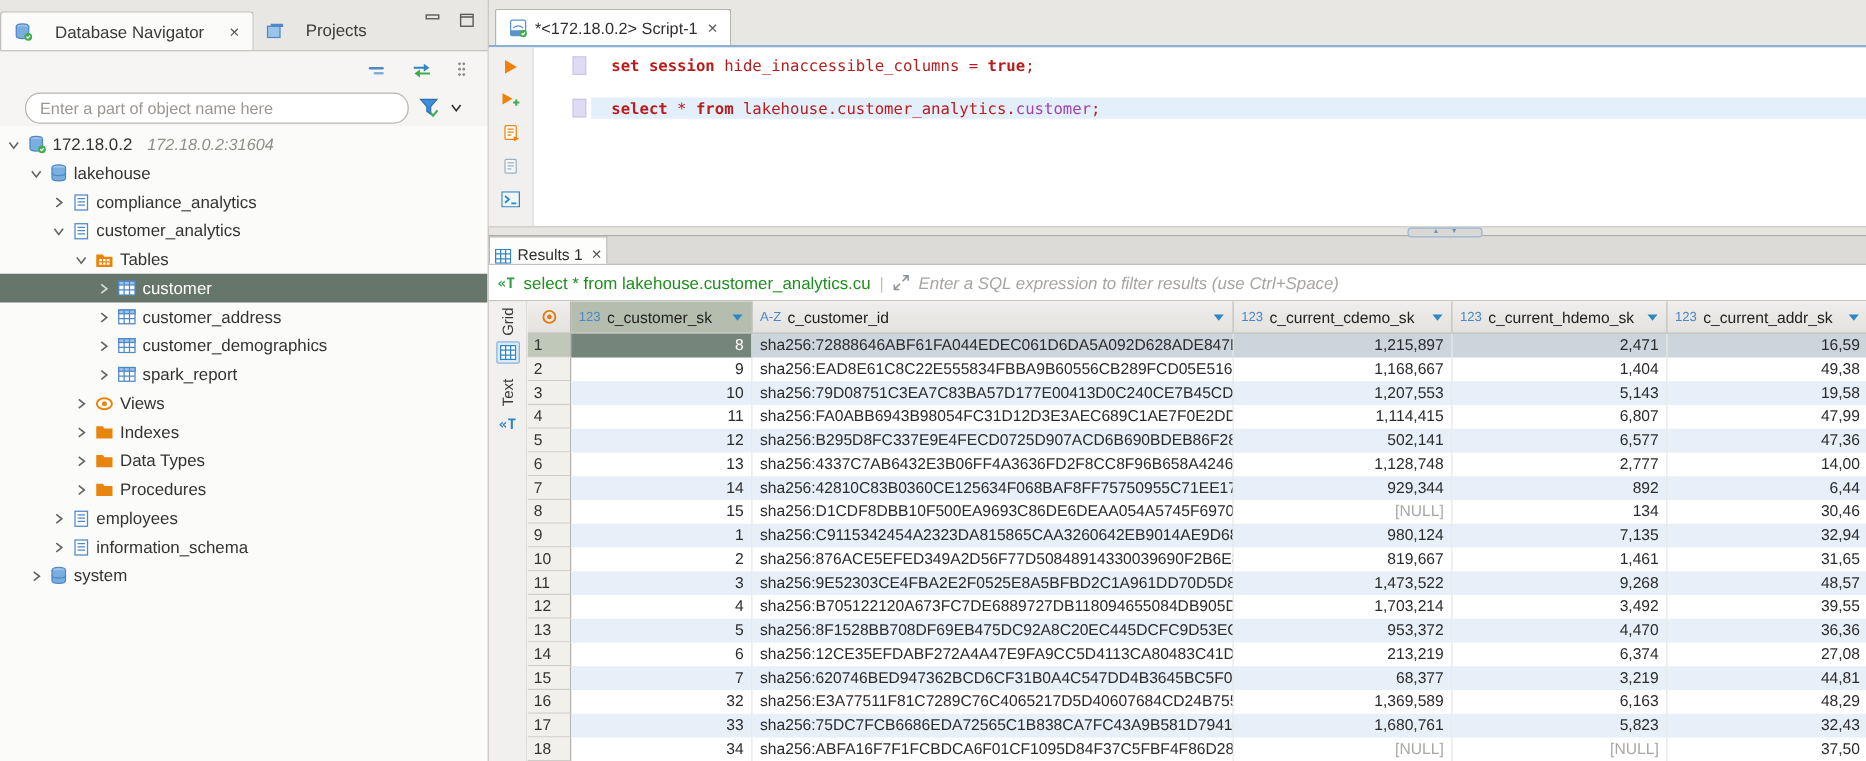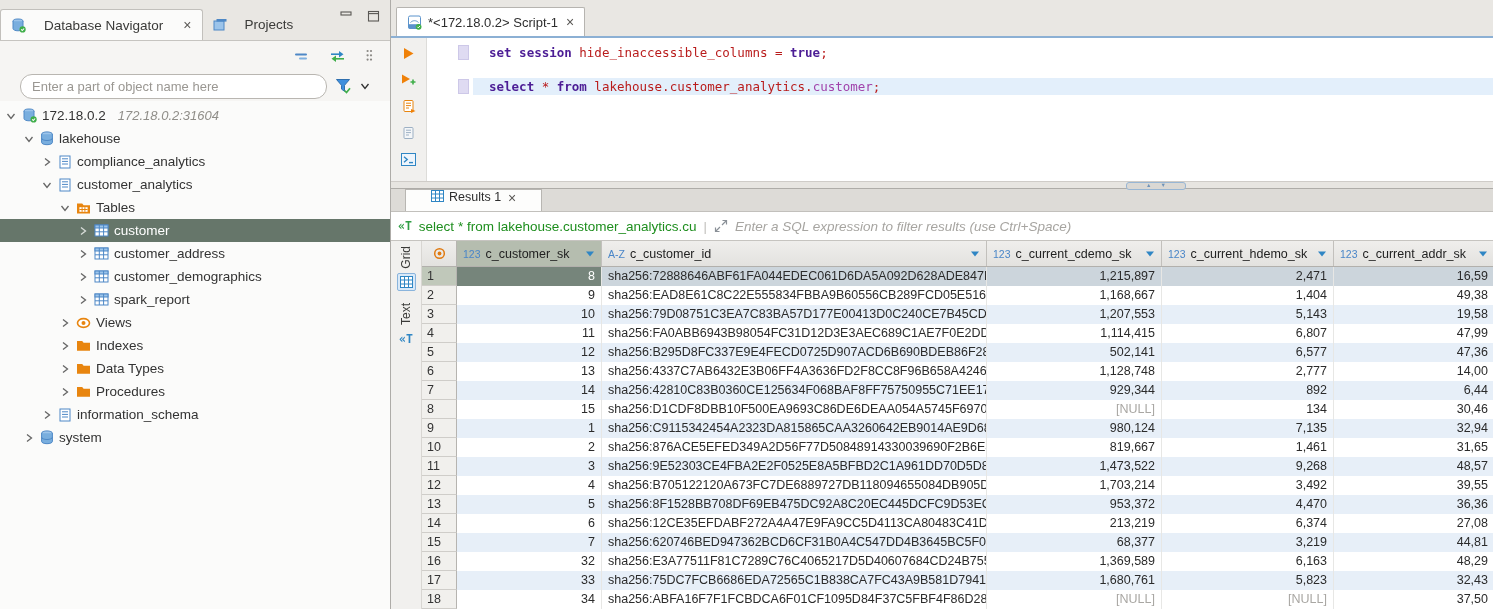--- a/index.html
+++ b/index.html
@@ -31,29 +31,29 @@
   .etab{background:#fff;border:1px solid #b6b4b0;border-bottom:none;display:flex;align-items:center;gap:6px;padding:0 10px;margin-left:5px;height:29px;font-size:13px;border-radius:2px 2px 0 0;box-sizing:border-box}
 
   .editor{height:143px;display:flex;background:#fff}
   .ed-toolbar{width:35px;min-width:35px;background:#f1f0ee;border-right:1px solid #dddcd9;display:flex;flex-direction:column;align-items:center;padding-top:9px;gap:13px}
   .ed-main{flex:1;display:flex;flex-direction:column;padding-top:6px;min-width:0}
   .code-line{display:flex;height:17px;line-height:17px;font-family:"DejaVu Sans Mono",monospace;font-size:12.5px}
   .code-line .gut{width:46px;min-width:46px;display:flex;justify-content:flex-end;padding-right:4px;box-sizing:border-box}
   .gut .mark{width:11px;height:15px;background:#dfdbf2;border:1px solid #cdc8e8;box-sizing:border-box;margin-top:1px}
   .code-line .content{flex:1;padding-left:16px;white-space:pre}
   .code-line.hl .content{background:#e3effb}
-  .tok-kw{color:#4c1d95;font-weight:bold}
+  .tok-kw{color:#b91c1c;font-weight:bold}
   .tok-plain{color:#b91c1c}
   .tok-table{color:#a143ab}
 
   .splitter{height:8px;background:#e7e5e1;border-top:1px solid #cfccc8;border-bottom:1px solid #aeaca8;position:relative;box-sizing:border-box}
   .sash{position:absolute;left:735px;top:0;width:58px;height:6px;background:#dad8d4;border:1px solid #98b6d4;border-radius:3px;display:flex;align-items:center;justify-content:center;gap:9px;font-size:5.5px;color:#6f93b8;line-height:1}
 
   .res-tabbar{height:23px;background:#dddbd7;border-bottom:1px solid #c2c0bc;display:flex;box-sizing:border-box}
-  .rtab{background:#fdfdfc;border:1px solid #b8b6b2;border-bottom:none;display:flex;align-items:flex-start;gap:5px;padding:0 25px;margin-left:14px;font-size:12.5px}
+  .rtab{background:#fdfdfc;border:1px solid #b8b6b2;border-bottom:none;display:flex;align-items:flex-end;gap:5px;padding:0 4px;margin-left:0;font-size:12.5px}
 
   .res-filter{height:29px;background:#fff;border-bottom:1px solid #c6c4c0;display:flex;align-items:center;padding-left:7px;gap:7px;box-sizing:border-box}
   .query-text{color:#1e8e1e;font-size:13.5px;white-space:nowrap}
   .filter-sep{color:#c0bebb}
   .res-placeholder{color:#a7a5a1;font-style:italic;font-size:13.5px;white-space:nowrap;overflow:hidden}
 
   .res-body{flex:1;display:flex;min-height:0}
   .side-strip{width:30px;min-width:30px;background:#f1f0ee;border-right:1px solid #d8d6d2;display:flex;flex-direction:column;align-items:center;padding-top:5px;gap:12px}
   .side-tab{display:flex;flex-direction:column;align-items:center;gap:4px}
   .side-label{writing-mode:vertical-rl;transform:rotate(180deg);font-size:12px;color:#3a3a38}
@@ -356,20 +356,36 @@
             <svg width="10" height="10">
               <polyline points="3,1.5 7.5,5 3,8.5" fill="none" stroke="currentColor" stroke-width="1.3"></polyline>
             </svg>
           </span>
           <span class="icon">
             <svg width="15" height="13">
               <path d="M1 2h5.2l1.4 1.8H14v8H1z" fill="#e8850f"></path>
             </svg>
           </span>
           <span>Procedures</span>
+        </div>
+        <div class="tree-row" style="padding-left: 40px;">
+          <span class="chev icon">
+            <svg width="10" height="10">
+              <polyline points="3,1.5 7.5,5 3,8.5" fill="none" stroke="currentColor" stroke-width="1.3"></polyline>
+            </svg>
+          </span>
+          <span class="icon">
+            <svg width="14" height="14">
+              <rect x="2" y="1" width="10" height="12" fill="#fff" stroke="#4e88c6"></rect>
+              <line x1="4" y1="3.8" x2="10" y2="3.8" stroke="#4e88c6"></line>
+              <line x1="4" y1="6.4" x2="10" y2="6.4" stroke="#4e88c6"></line>
+              <line x1="4" y1="9" x2="10" y2="9" stroke="#4e88c6"></line>
+            </svg>
+          </span>
+          <span>employees</span>
         </div>
         <div class="tree-row" style="padding-left: 40px;">
           <span class="chev icon">
             <svg width="10" height="10">
               <polyline points="3,1.5 7.5,5 3,8.5" fill="none" stroke="currentColor" stroke-width="1.3"></polyline>
             </svg>
           </span>
           <span class="icon">
             <svg width="14" height="14">
               <rect x="2" y="1" width="10" height="12" fill="#fff" stroke="#4e88c6"></rect>

